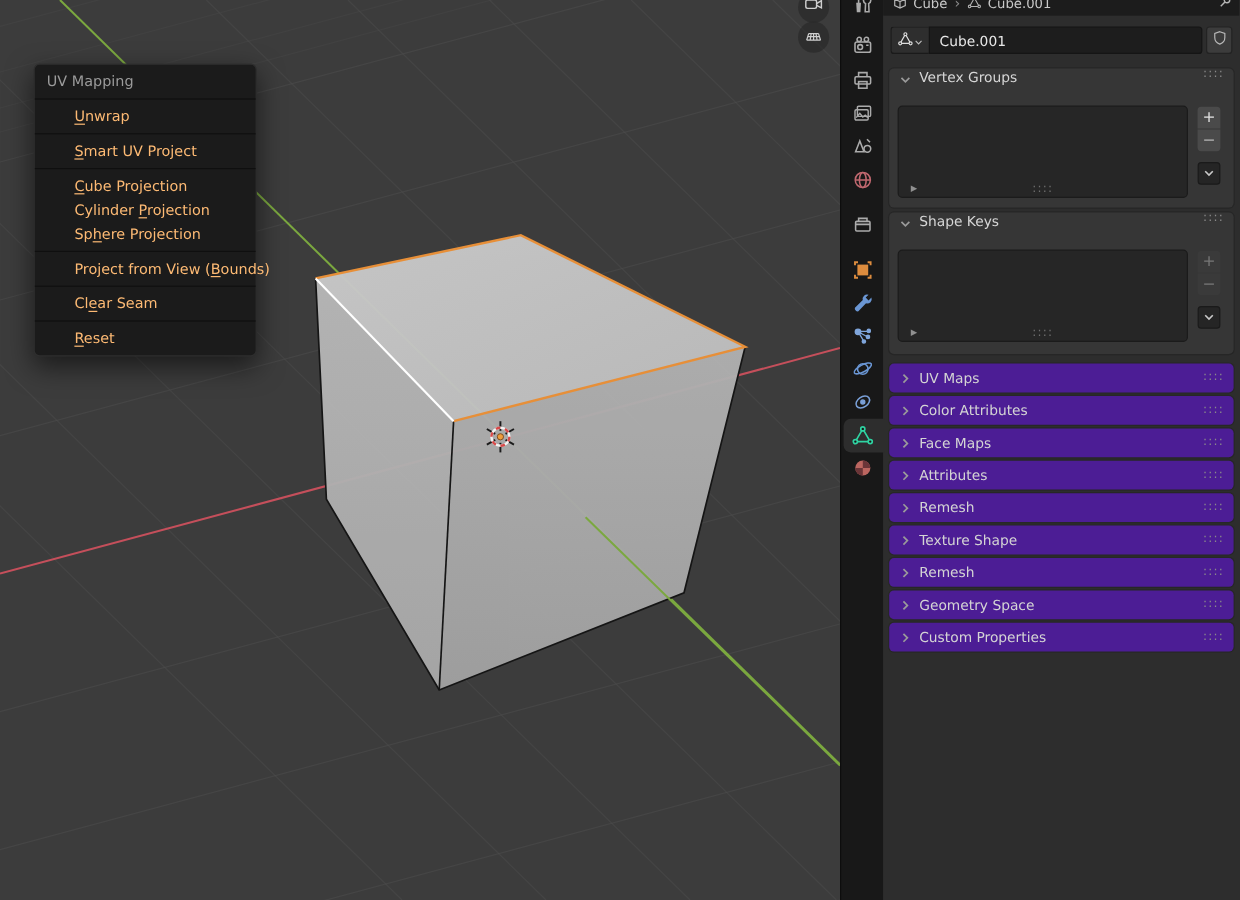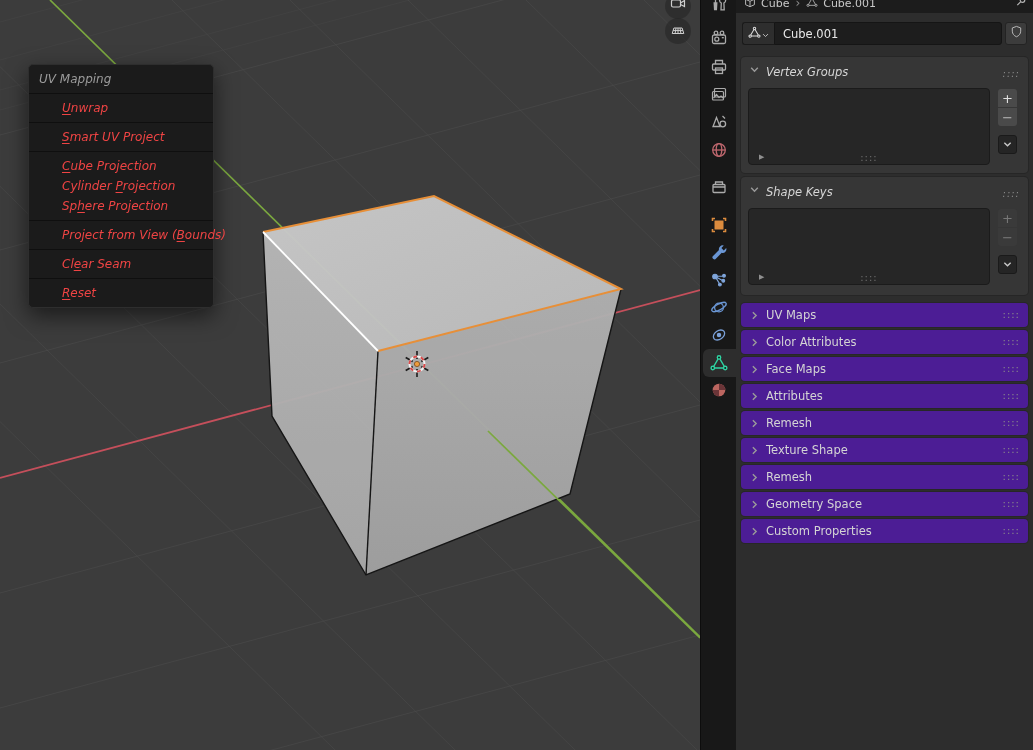--- a/index.html
+++ b/index.html
@@ -3,26 +3,26 @@
 <meta charset="utf-8">
 <style>
   html,body{margin:0;padding:0;background:#2d2d2d;overflow:hidden;}
   body{width:1033px;height:750px;position:relative;font-family:"DejaVu Sans","Liberation Sans",sans-serif;
        -webkit-font-smoothing:antialiased;color:#d6d6d6;}
   
   .viewport{position:absolute;left:0;top:0;width:700px;height:750px;background:#3c3c3c;overflow:hidden;}
   .nav-btn{position:absolute;width:26px;height:26px;border-radius:50%;background:rgba(38,38,38,.62);
            display:flex;align-items:center;justify-content:center;}
   
-  .menu{position:absolute;left:28px;top:64px;width:186px;background:#1b1b1b;border:1px solid #2e2e2e;
-        border-radius:5px;box-shadow:0 8px 22px rgba(0,0,0,.55);padding:2px 0 4px;box-sizing:border-box;font-style:italic;}
+  .menu{position:absolute;left:28px;top:53px;width:186px;background:#1b1b1b;border:1px solid #2e2e2e;
+        border-radius:5px;box-shadow:0 8px 22px rgba(0,0,0,.55);padding:2px 0 4px;box-sizing:border-box;}
   .menu-title{height:25px;line-height:25px;padding-left:10px;color:#9b9b9b;font-size:12px;}
   .menu-sep{height:1px;background:#0f0f0f;margin:4px 0;}
   .menu-title-sep{height:1px;background:#0f0f0f;margin:1px 0 4px;}
-  .menu-item{height:20px;display:flex;align-items:center;padding-left:31px;font-size:12px;color:#ef4444;
+  .menu-item{height:20px;display:flex;align-items:center;padding-left:31px;font-size:12px;color:#fdba74;
              position:relative;margin:0 2px;border-radius:3px;white-space:nowrap;}
   .menu-item.hl{background:#4772b3;color:#ffffff;}
   .menu-item u{text-decoration:underline;text-underline-offset:2px;}
   .red-box{position:absolute;left:-3px;right:-3px;top:-4px;bottom:-4px;border:3px solid #e8111c;
            border-radius:1px;pointer-events:none;z-index:5;}
   
   .tabcol{position:absolute;left:700px;top:0;width:36px;height:750px;background:#181818;border-left:1px solid #0d0d0d;box-sizing:border-box;}
   .tab{position:absolute;left:9px;width:18px;height:18px;z-index:2;}
   .tab svg{display:block;}
   .tab-active-pill{position:absolute;left:2px;top:349px;width:34px;height:28px;background:#2d2d2d;
@@ -35,21 +35,21 @@
   .crumb-sep{color:#8b8b8b;font-size:12px;margin:0 1px;}
   .pin{margin-left:auto;}
   .id-row{position:absolute;left:6px;right:6px;top:22px;height:23px;display:flex;align-items:center;}
   .id-icon-btn{width:32px;height:23px;background:#2e2e2e;border:1px solid #1a1a1a;border-right:none;
                border-radius:3px 0 0 3px;display:flex;align-items:center;justify-content:center;gap:1px;box-sizing:border-box;}
   .name-field{flex:1;height:23px;background:#1d1d1d;border:1px solid #151515;border-radius:0 3px 3px 0;
               color:#e8e8e8;font-size:11.5px;padding:0 0 0 8px;font-family:inherit;box-sizing:border-box;outline:none;}
   .shield-btn{width:22px;height:23px;background:#3c3c3c;border:1px solid #232323;border-radius:3px;margin-left:3px;
               display:flex;align-items:center;justify-content:center;box-sizing:border-box;}
   .panel{position:absolute;left:5px;right:5px;background:#363636;border-radius:4px;box-shadow:0 0 0 1px #262626;}
-  .panel-head{height:22px;display:flex;align-items:flex-end;padding:0 8px;font-style:italic;}
+  .panel-head{height:22px;display:flex;align-items:flex-start;padding:0 8px;}
   .panel-head .lbl{font-size:11.5px;color:#d6d6d6;margin-left:6px;}
   .grip{margin-left:auto;color:#8a8a8a;font-size:10px;letter-spacing:1px;line-height:10px;}
   .listbox{position:absolute;left:7px;top:31px;width:242px;height:77px;background:#262626;
            border:1px solid #1b1b1b;border-radius:4px;box-sizing:border-box;}
   .list-filter{position:absolute;left:10px;bottom:3px;font-size:7px;color:#909090;}
   .list-grip{position:absolute;left:0;right:0;bottom:1px;text-align:center;color:#6f6f6f;font-size:10px;letter-spacing:1px;}
   .sq-btn{position:absolute;left:257px;width:19px;height:18px;background:#4a4a4a;display:flex;align-items:center;
           justify-content:center;color:#e0e0e0;font-size:13px;line-height:13px;box-sizing:border-box;}
   .sq-btn.plus{top:32px;border-radius:3px 3px 0 0;}
   .sq-btn.minus{top:51px;border-radius:0 0 3px 3px;color:#b2b2b2;}

